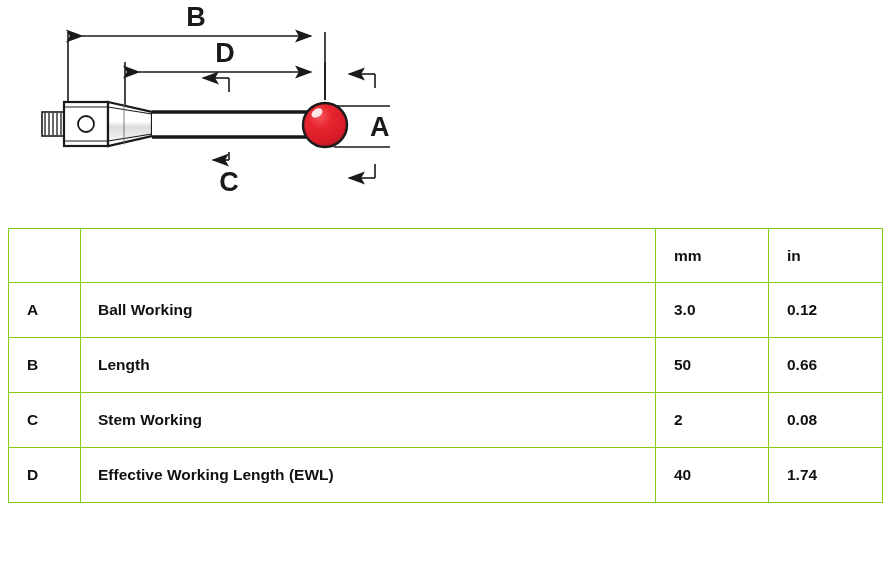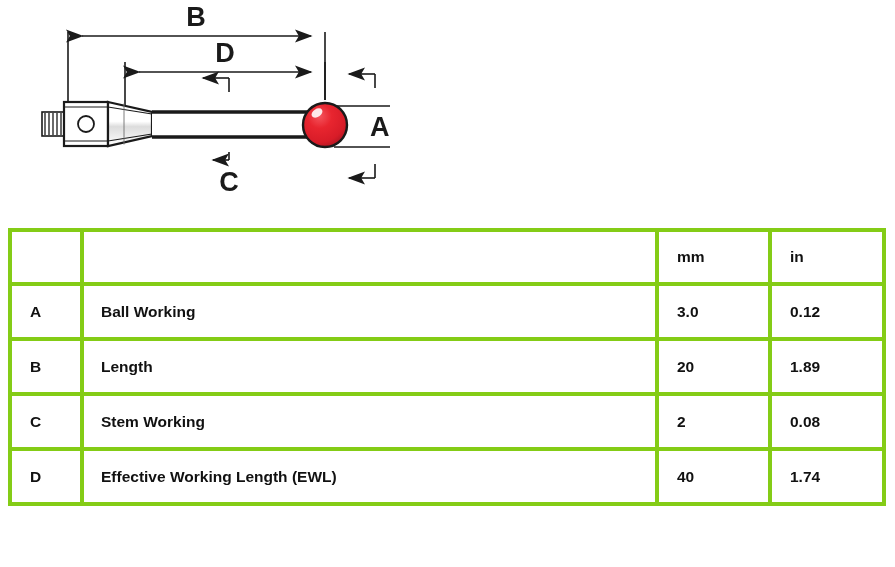--- a/index.html
+++ b/index.html
@@ -38,21 +38,21 @@
     top: 228px;
     width: 874px;
   }
   table.spec-table {
     border-collapse: collapse;
     width: 874px;
     table-layout: fixed;
   }
   table.spec-table td,
   table.spec-table th {
-    border: 4px solid #84cc16;
+    border: 1px solid #84cc16;
     padding: 16px 16px;
     height: 55px;
     font-size: 15.5px;
     text-align: left;
     vertical-align: middle;
     background: #ffffff;
     box-sizing: border-box;
   }
   col.col-key   { width: 72px; }
   col.col-desc  { width: 575px; }
@@ -197,22 +197,22 @@
       <tr>
         <td class="cell-key">A</td>
         <td class="cell-desc">Ball Working</td>
         <td class="cell-val">3.0</td>
         <td class="cell-val">0.12</td>
       </tr>
 
       <tr>
         <td class="cell-key">B</td>
         <td class="cell-desc">Length</td>
-        <td class="cell-val">20</td>
-        <td class="cell-val">1.89</td>
+        <td class="cell-val">50</td>
+        <td class="cell-val">0.66</td>
       </tr>
 
       <tr>
         <td class="cell-key">C</td>
         <td class="cell-desc">Stem Working</td>
         <td class="cell-val">2</td>
         <td class="cell-val">0.08</td>
       </tr>
 
       <tr>

